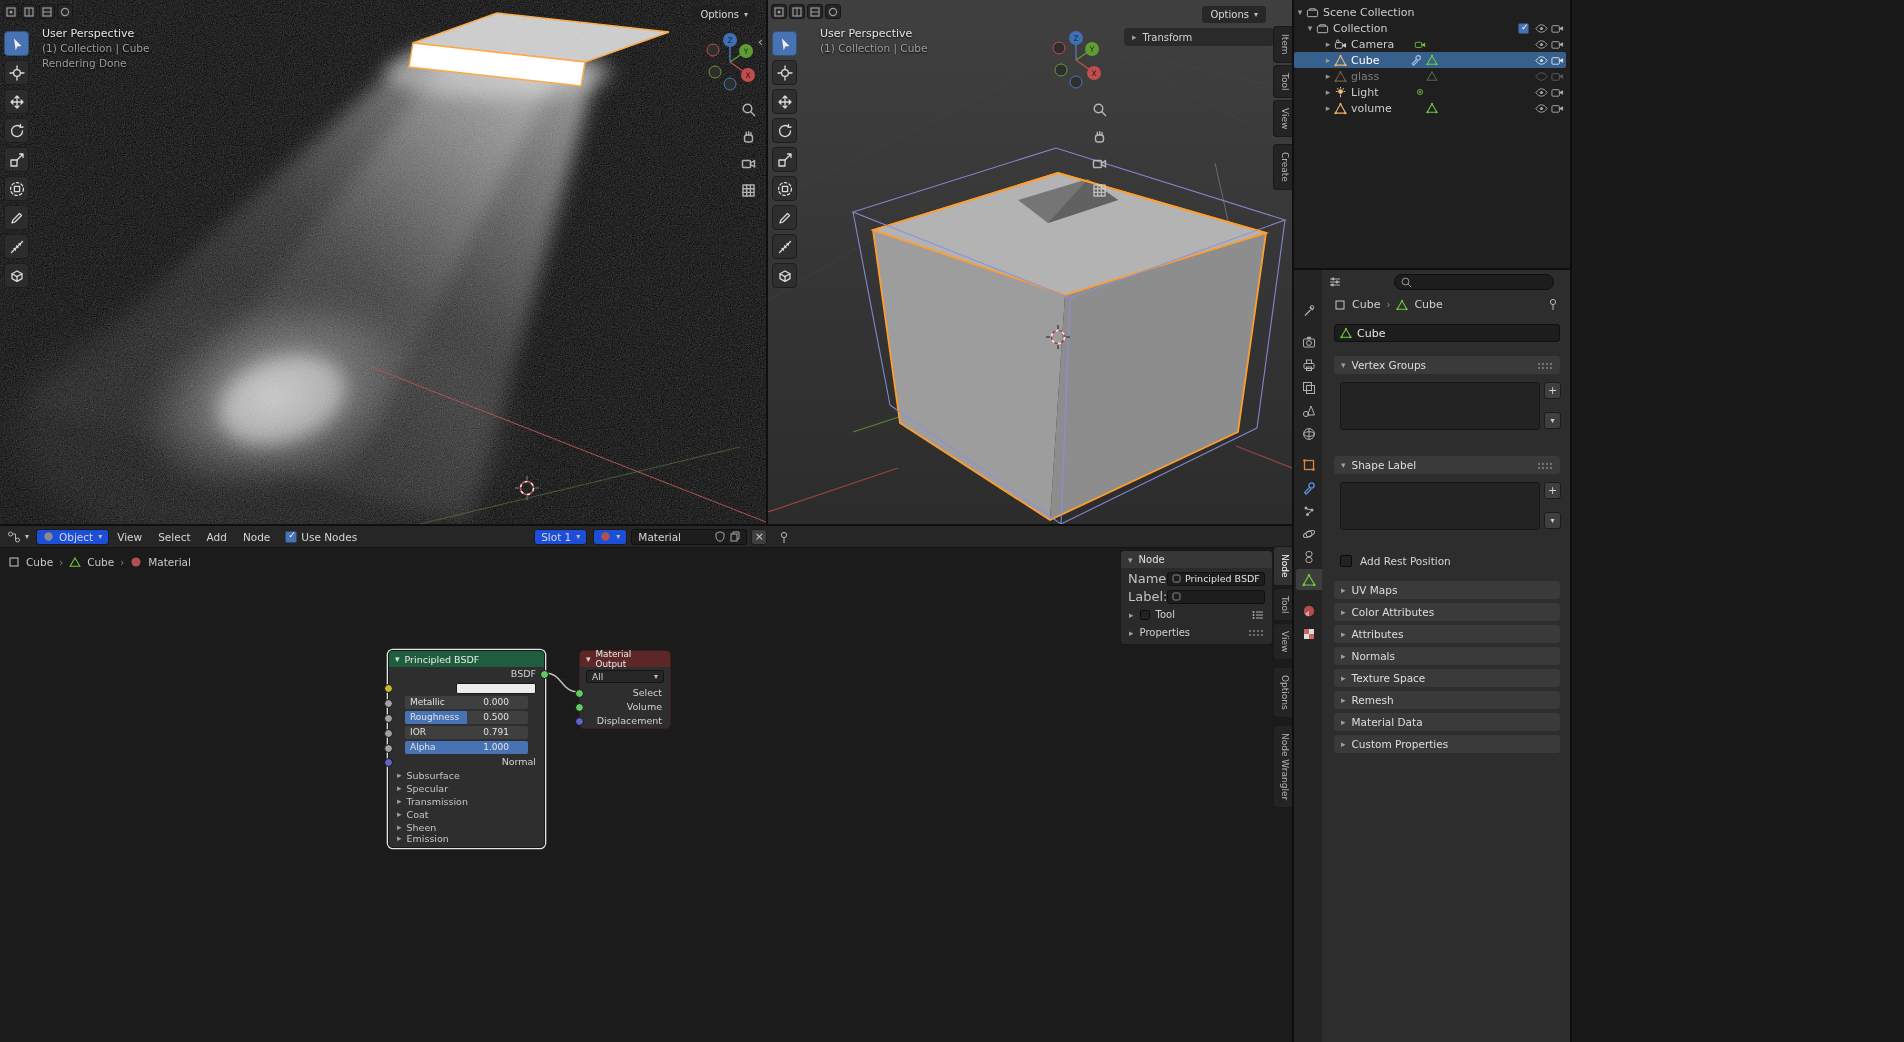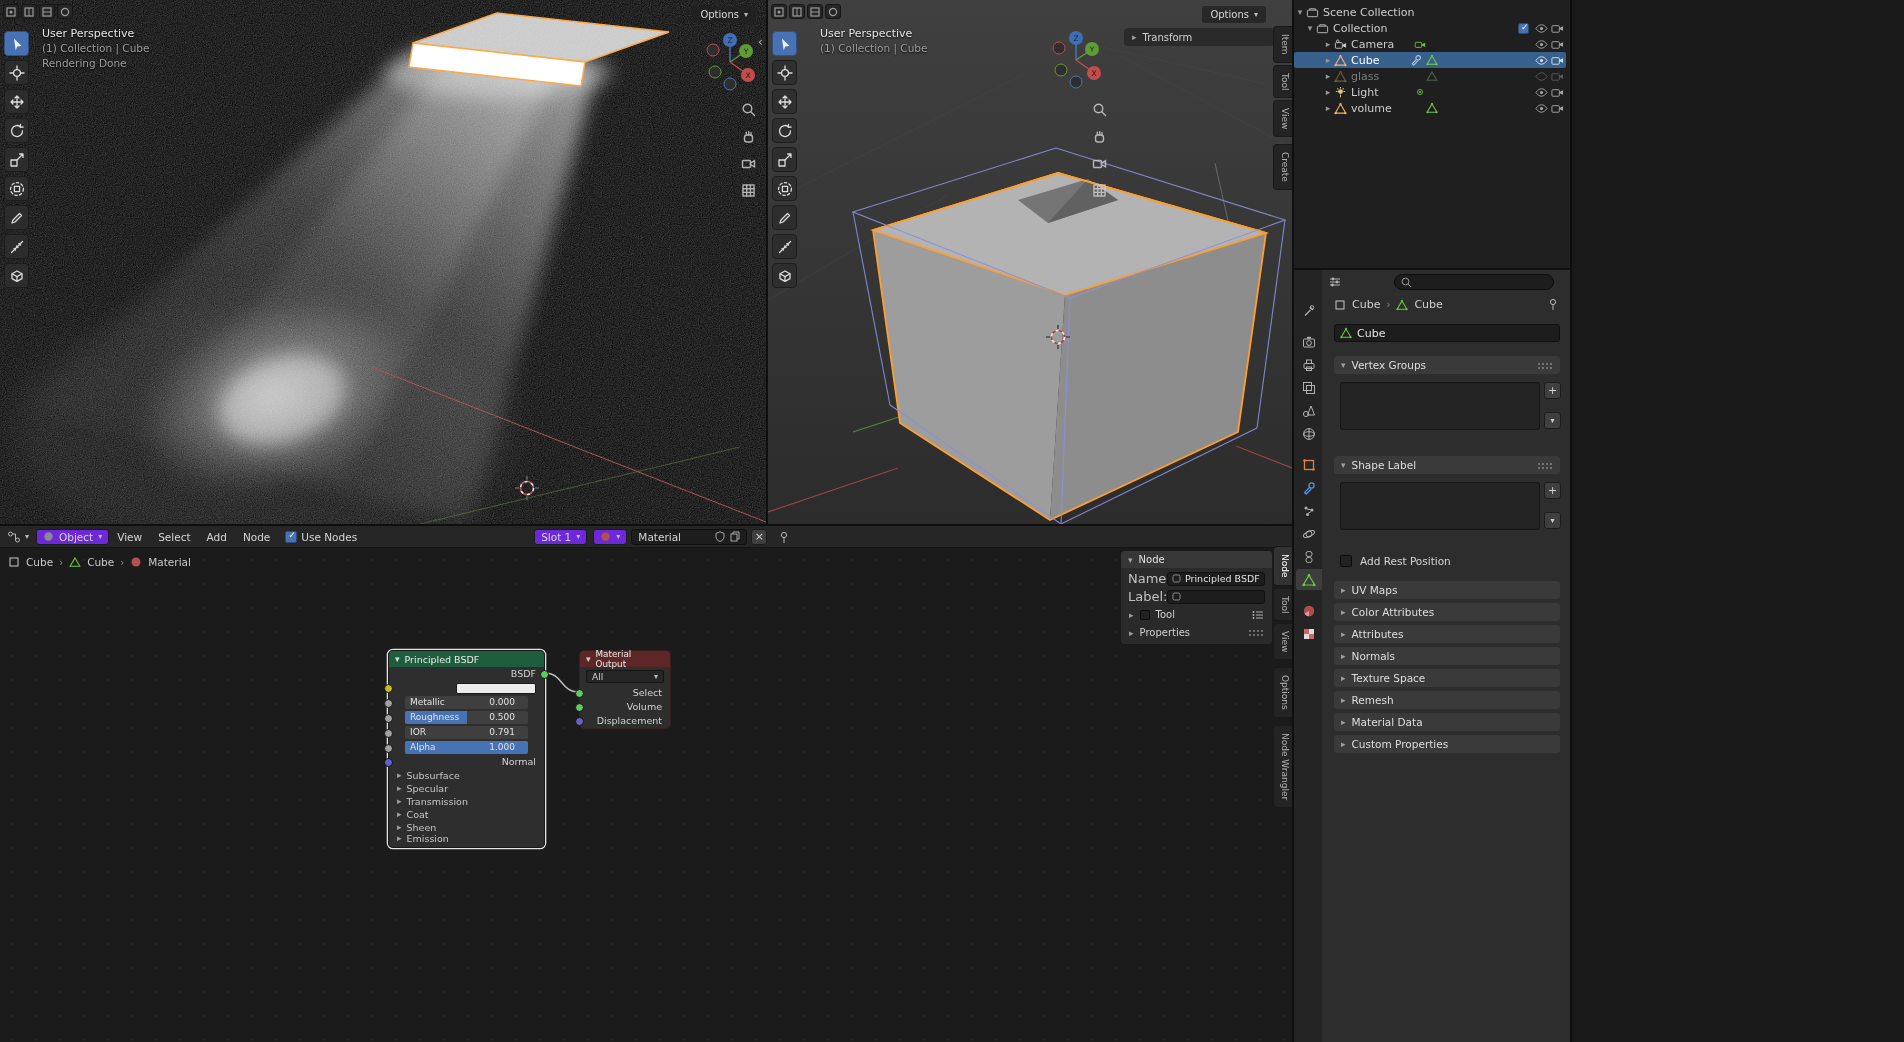--- a/index.html
+++ b/index.html
@@ -74,40 +74,40 @@
                gap:6px; padding:0 7px; font-size:10.5px; color:#dedede; }
   .listbox { position:absolute; left:46px; width:200px; background:#232323; border:1px solid #161616; border-radius:3px; }
   .sq-btn { position:absolute; width:17px; height:17px; background:#3f3f3f; border:1px solid #1c1c1c; border-radius:3px; color:#d0d0d0;
             font-size:11px; display:flex; align-items:center; justify-content:center; }
   .chk-row { position:absolute; left:46px; display:flex; align-items:center; gap:8px; font-size:10.5px; color:#d5d5d5; }
 
   
   #shader-header { position:absolute; left:0; top:0; width:1292px; height:22px; background:#262626; border-bottom:1px solid #141414;
                    display:flex; align-items:center; font-size:10.5px; color:#d6d6d6; }
   .hd-item { display:flex; align-items:center; gap:4px; padding:0 7px; height:100%; }
-  .dd { background:#6d28d9; border:1px solid #1a1a1a; border-radius:3px; height:16px; display:flex; align-items:center; gap:5px; padding:0 6px; }
+  .dd { background:#1d4ed8; border:1px solid #1a1a1a; border-radius:3px; height:16px; display:flex; align-items:center; gap:5px; padding:0 6px; }
   .menu-item { padding:0 8px; }
   .field { background:#1d1d1d; border:1px solid #101010; border-radius:3px; height:16px; display:flex; align-items:center; gap:5px; padding:0 6px; }
   #node-canvas { position:absolute; left:0; top:22px; width:1292px; height:494px;
                  background-image:radial-gradient(circle,#252525 1px,transparent 1.3px); background-size:24px 24px; }
   .sh-breadcrumb { position:absolute; left:8px; top:8px; display:flex; align-items:center; gap:6px; font-size:10.5px; color:#c9c9c9; }
 
   .node { position:absolute; background:rgba(48,48,48,.97); border:1px solid #181818; border-radius:5px; font-size:9.5px; color:#d2d2d2; }
   .node.active { box-shadow:0 0 0 1.3px #e4e4e4; }
   .node-hd { height:16px; border-radius:4px 4px 0 0; display:flex; align-items:center; gap:5px; padding:0 6px; color:#eaeaea; font-size:9.5px; }
   .prow { position:relative; height:14px; line-height:14px; padding:0 8px;text-align:right; }
   .prow.right { text-align:right; }
   .sock { position:absolute; width:9px; height:9px; border-radius:50%; border:1px solid #101010; top:2.5px; }
   .sock.l { left:-5px; } .sock.r { right:-5px; }
   .sock-shader { background:#63c763; } .sock-color { background:#c7b832; } .sock-float { background:#a1a1a1; } .sock-vector { background:#6363c7; }
   .swatch { position:absolute; right:8px; top:2px; width:80px; height:11px; background:#ececec; border-radius:2px; border:1px solid #1a1a1a; }
   .nslider { position:relative; height:13px; margin:1px 8px 0 8px; background:#3f3f3f; border-radius:2px; overflow:hidden; }
   .nslider-fill { position:absolute; left:0; top:0; bottom:0; background:#4772b3; }
   .nsl { position:absolute; left:5px; top:0; line-height:13px; font-size:9px; color:#e2e2e2; }
-  .nsv { position:absolute; right:13px; top:0; line-height:13px; font-size:9px; color:#e2e2e2; }
+  .nsv { position:absolute; right:19px; top:0; line-height:13px; font-size:9px; color:#e2e2e2; }
   .nsec { height:13px; line-height:13px; padding:0 8px; display:flex; gap:5px; align-items:center; color:#c6c6c6; }
   .ndrop { margin:3px 6px; height:13px; background:#262626; border:1px solid #141414; border-radius:2px;
            display:flex; justify-content:space-between; align-items:center; padding:0 5px; font-size:9px; }
 
   #shader-npanel { position:absolute; left:1120px; top:24px; width:153px; background:rgba(43,43,43,.97); border:1px solid #1a1a1a; border-radius:4px; font-size:10px; }
   .np-hdr { height:17px; background:#373737; border-radius:4px 4px 0 0; display:flex; align-items:center; gap:6px; padding:0 7px; color:#e2e2e2; }
   .np-row { display:flex; align-items:center; gap:5px; padding:3px 7px 0 7px; }
   .np-row .rl { width:34px; text-align:right; color:#c2c2c2; font-size:13px; flex:none; }
   .np-field { flex:1; height:14px; background:#1d1d1d; border:1px solid #101010; border-radius:3px; display:flex; align-items:center; gap:4px; padding:0 4px; font-size:9.5px; color:#e0e0e0; }
   .np-sec { display:flex; align-items:center; gap:6px; padding:5px 8px 2px 8px; color:#d0d0d0; }

